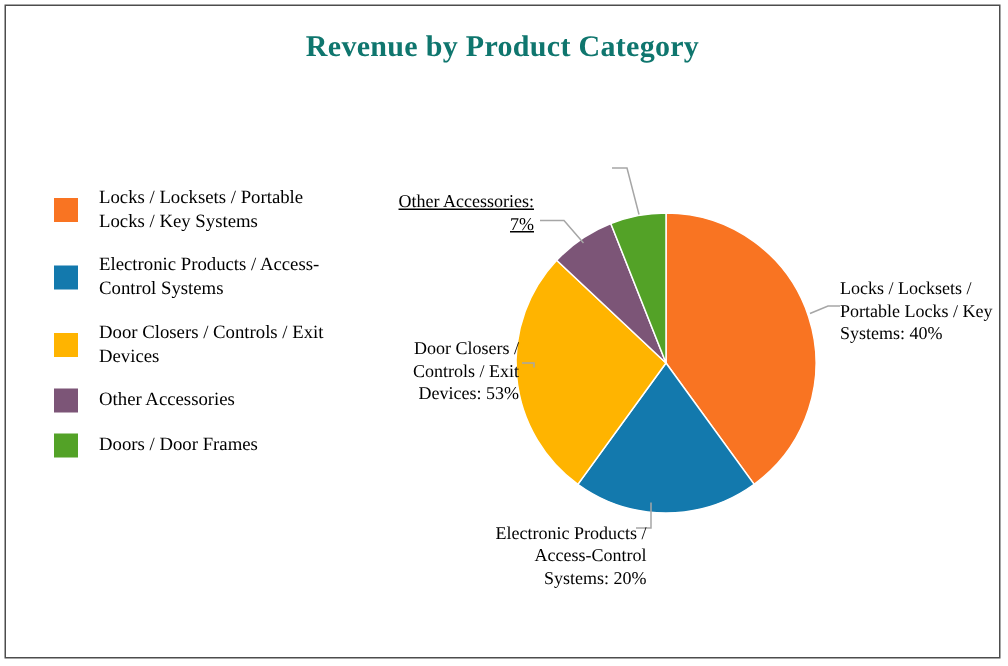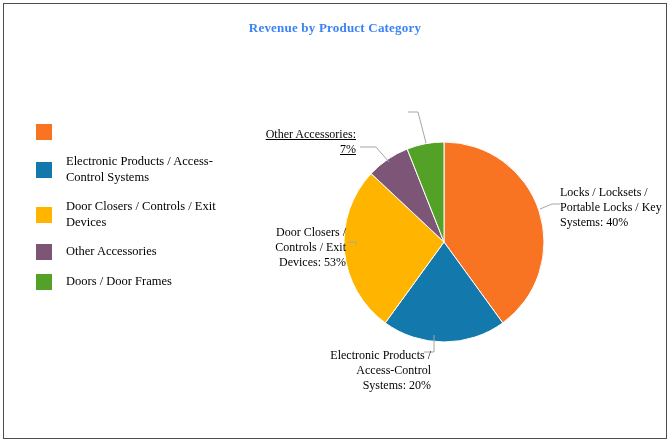--- a/index.html
+++ b/index.html
@@ -24,22 +24,22 @@
     box-sizing: border-box;
   }
   #chart-title {
     position: absolute;
     left: 0;
     top: 16px;
     width: 100%;
     text-align: center;
     font-family: "Liberation Serif", "DejaVu Serif", serif;
     font-weight: bold;
-    font-size: 13px;
-    color: #3b82f6;
+    font-size: 20px;
+    color: #0f766e;
     letter-spacing: 0.2px;
   }
   
   #legend {
     position: absolute;
     left: 32px;
     top: 120px;
     width: 190px;
   }
   .legend-item {
@@ -85,20 +85,21 @@
 <body>
 
 <div id="chart-frame">
 
   <div id="chart-title">Revenue by Product Category</div>
 
   <div id="legend">
 
     <div class="legend-item">
       <span class="legend-swatch" style="background: rgb(249, 116, 34);"></span>
+      <span class="legend-label">Locks / Locksets / Portable Locks / Key Systems</span>
     </div>
 
     <div class="legend-item">
       <span class="legend-swatch" style="background: rgb(19, 121, 173);"></span>
       <span class="legend-label">Electronic Products / Access-Control Systems</span>
     </div>
 
     <div class="legend-item">
       <span class="legend-swatch" style="background: rgb(255, 180, 0);"></span>
       <span class="legend-label">Door Closers / Controls / Exit Devices</span>

